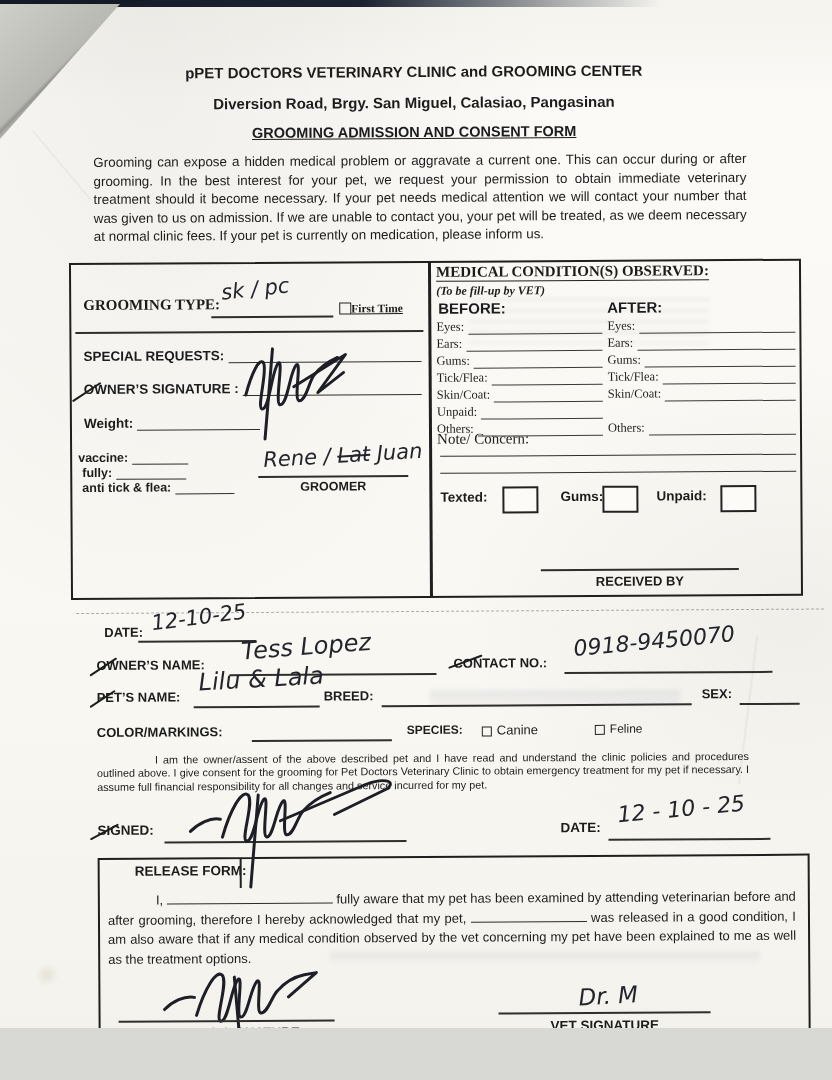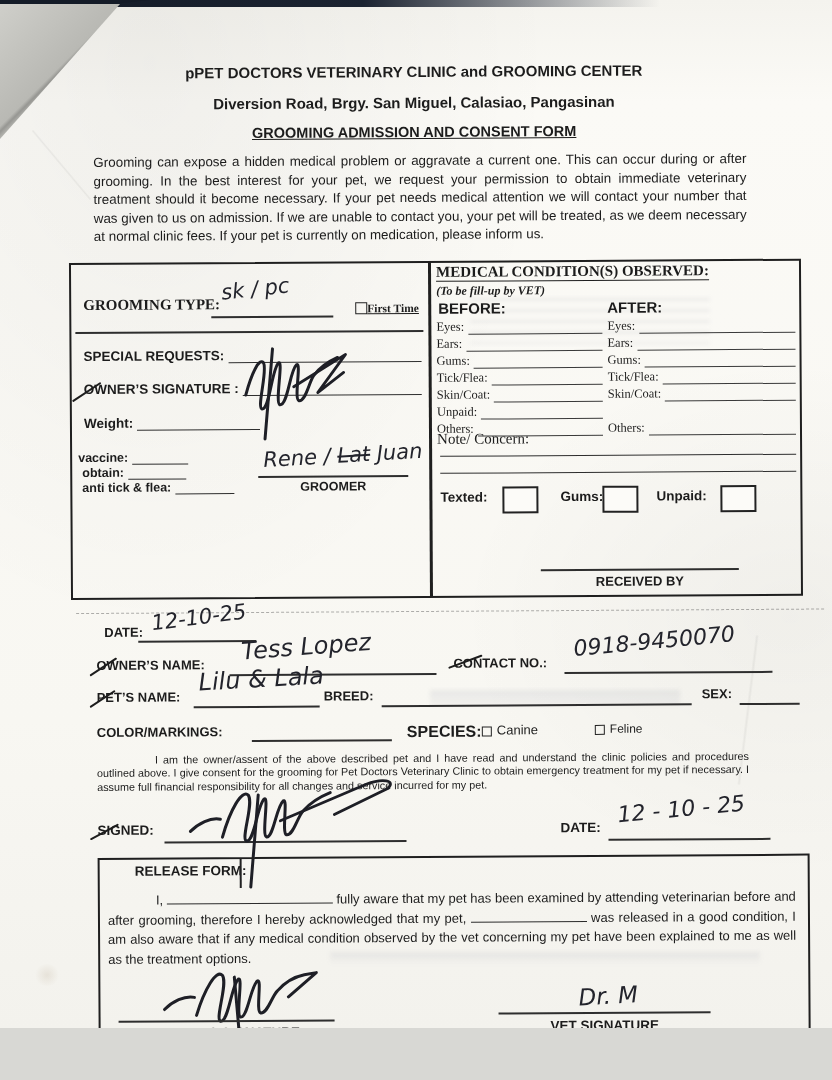--- a/index.html
+++ b/index.html
@@ -79,21 +79,21 @@
     <div class="abs b" style="left:0;top:94px;width:832px;text-align:center;font-size:15px;">Diversion Road, Brgy. San Miguel, Calasiao, Pangasinan</div>
     <div class="abs b u" style="left:0;top:124px;width:832px;text-align:center;font-size:14.5px;">GROOMING ADMISSION AND CONSENT FORM</div>
     <div class="para" style="left:95px;top:152px;width:653px;font-size:13.4px;line-height:18.6px;">Grooming can expose a hidden medical problem or aggravate a current one. This can occur during or after grooming. In the best interest for your pet, we request your permission to obtain immediate veterinary treatment should it become necessary. If your pet needs medical attention we will contact your number that was given to us on admission. If we are unable to contact you, your pet will be treated, as we deem necessary at normal clinic fees. If your pet is currently on medication, please inform us.</div>
 
     <div class="bigbox"></div>
     <div class="divider"></div>
 
     <span class="abs b serif" style="left:84px;top:295px;font-size:15px;">GROOMING TYPE:</span>
     <div class="line" style="left:212px;top:315px;width:122px;"></div>
     <span class="hw" style="left:222px;top:276px;font-size:21px;transform:rotate(-6deg);">sk / pc</span>
-    <span class="abs" style="left:356px;top:298px;">
+    <span class="abs" style="left:340px;top:298px;">
       <span class="cb" style="width:10px;height:10px;"></span><span class="b serif u" style="font-size:11.5px;">First Time</span>
     </span>
     <div class="line" style="left:76px;top:330px;width:348px;height:1.8px;"></div>
 
     <div class="flexrow" style="left:84px;top:347px;width:338px;font-size:13.5px;">
       <span class="b">SPECIAL REQUESTS:</span>
         <span class="fill"></span>
     </div>
 
     <div class="flexrow" style="left:84px;top:380px;width:338px;font-size:13.5px;">
@@ -110,21 +110,21 @@
     <div class="flexrow" style="left:84px;top:414px;width:176px;font-size:13.5px;">
       <span class="b">Weight:</span>
         <span class="fill"></span>
     </div>
 
     <div class="flexrow" style="left:78px;top:449px;width:110px;font-size:12.5px;">
       <span class="b">vaccine:</span>
         <span class="fill"></span>
     </div>
     <div class="flexrow" style="left:82px;top:464px;width:104px;font-size:12.5px;">
-      <span class="b">obtain:</span>
+      <span class="b">fully:</span>
         <span class="fill"></span>
     </div>
     <div class="flexrow" style="left:82px;top:479px;width:152px;font-size:12.5px;">
       <span class="b">anti tick &amp; flea:</span>
         <span class="fill"></span>
     </div>
 
     <span class="hw" style="left:263px;top:443px;font-size:21px;transform:rotate(-3deg);"><span>Rene / </span><span class="struck">Lat</span><span> Juan</span></span>
     <div class="line" style="left:258px;top:475px;width:150px;height:1.7px;"></div>
     <div class="abs b center" style="left:258px;top:479px;width:150px;font-size:12.5px;text-align:center;">GROOMER</div>
@@ -227,21 +227,21 @@
     <div class="tick" style="left:86px;top:696px;width:30px;transform:rotate(-33deg);"></div>
     <div class="line" style="left:192px;top:705px;width:126px;"></div>
     <span class="hw" style="left:197px;top:664px;font-size:24px;transform:rotate(-3deg);">Lilu &amp; Lala</span>
     <span class="abs b" style="left:322px;top:688px;font-size:13px;">BREED:</span>
     <div class="line" style="left:380px;top:705px;width:310px;"></div>
     <span class="abs b" style="left:700px;top:688px;font-size:13px;">SEX:</span>
     <div class="line" style="left:738px;top:705px;width:60px;"></div>
 
     <span class="abs b" style="left:95px;top:723px;font-size:13px;">COLOR/MARKINGS:</span>
     <div class="line" style="left:250px;top:739px;width:140px;"></div>
-    <span class="abs b" style="left:405px;top:723px;font-size:16px;">SPECIES:</span>
+    <span class="abs b" style="left:405px;top:723px;font-size:12px;">SPECIES:</span>
     <span class="abs" style="left:480px;top:723px;font-size:13px;"><span class="cb" style="width:8px;height:8px;margin-right:5px;"></span><span>Canine</span></span>
     <span class="abs" style="left:593px;top:723px;font-size:12px;"><span class="cb" style="width:8px;height:8px;margin-right:5px;"></span><span>Feline</span></span>
 
     <div class="para" style="left:95px;top:752px;width:652px;font-size:10.8px;line-height:13.4px;text-indent:58px;">I am the owner/assent of the above described pet and I have read and understand the clinic policies and procedures outlined above. I give consent for the grooming for Pet Doctors Veterinary Clinic to obtain emergency treatment for my pet if necessary. I assume full financial responsibility for all changes and service incurred for my pet.</div>
 
     <span class="abs b" style="left:95px;top:821px;font-size:13.5px;">SIGNED:</span>
     <div class="tick" style="left:86px;top:829px;width:32px;transform:rotate(-28deg);"></div>
     <div class="line" style="left:162px;top:840px;width:242px;"></div>
     <svg class="sig" style="left:168px;top:772px;" width="250" height="120" viewBox="0 0 250 120">
       <path d="M20 58 C28 50 40 44 50 46" stroke-width="3"></path>

